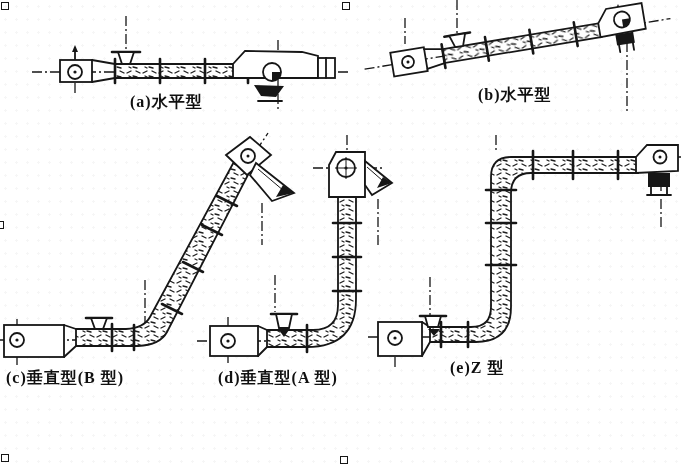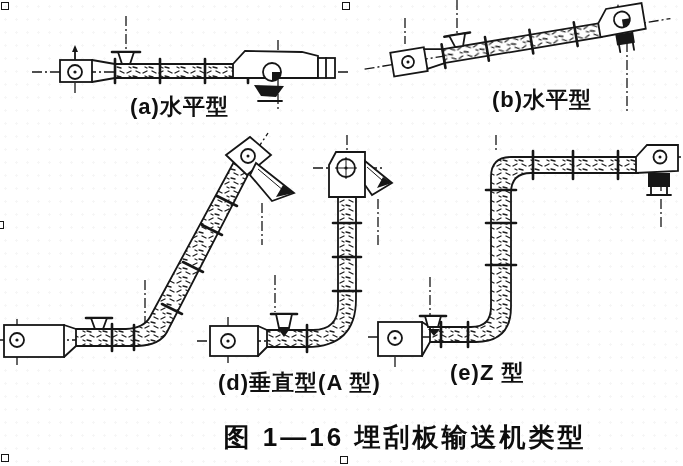--- a/index.html
+++ b/index.html
@@ -10,22 +10,22 @@
     background-image:radial-gradient(rgba(0,0,0,0.035) 1px, transparent 1.1px);
     background-size:11px 13px;
   }
   svg{position:absolute;overflow:visible;}
   .s{stroke:#161616;stroke-width:1.8;fill:none;stroke-linecap:round;}
   .sf{stroke:#161616;stroke-width:1.8;fill:#fff;}
   .tk{stroke:#161616;stroke-width:2.6;stroke-linecap:round;}
   .cl{stroke:#161616;stroke-width:1.3;fill:none;stroke-dasharray:10 3 2 3;}
   .thin{stroke:#161616;stroke-width:1;fill:none;}
   .lbl{
-    position:absolute;font-weight:700;font-size:22px;letter-spacing:1px;
-    white-space:nowrap;color:#101010;
+    position:absolute;font-weight:700;font-size:16px;letter-spacing:1px;
+    white-space:nowrap;color:#101010;font-family:Liberation Serif, serif;
   }
   .caption{
     position:absolute;left:130px;top:420px;width:550px;text-align:center;
     font-weight:700;font-size:26px;letter-spacing:3px;color:#0d0d0d;
     white-space:nowrap;
   }
   .mark{
     position:absolute;width:8px;height:8px;border:1.6px solid #161616;
     background:transparent;box-sizing:border-box;
   }
@@ -214,19 +214,19 @@
     <g>
       <path class="sf" d="M268,22 L279,10 L310,10 L310,36 L268,38 Z"></path>
       <circle class="sf" cx="292" cy="22" r="6.5"></circle>
       <circle cx="292" cy="22" r="1.5" fill="#161616"></circle>
       <rect x="280" y="38" width="22" height="14" fill="#161616"></rect>
       <path class="s" d="M283,52 L283,60 M299,52 L299,60 M279,60 L303,60"></path>
     </g>
   </svg>
 
   <div class="lbl" style="left:130px;top:92px">(a)水平型</div>
-  <div class="lbl" style="left:492px;top:85px">(b)水平型</div>
+  <div class="lbl" style="left:478px;top:85px">(b)水平型</div>
+  <div class="lbl" style="left:6px;top:368px">(c)垂直型(B 型)</div>
   <div class="lbl" style="left:218px;top:368px">(d)垂直型(A 型)</div>
   <div class="lbl" style="left:450px;top:358px">(e)Z 型</div>
 
-  <div class="caption">图 1—16  埋刮板输送机类型</div>
 
 </div>
 
 </body></html>

